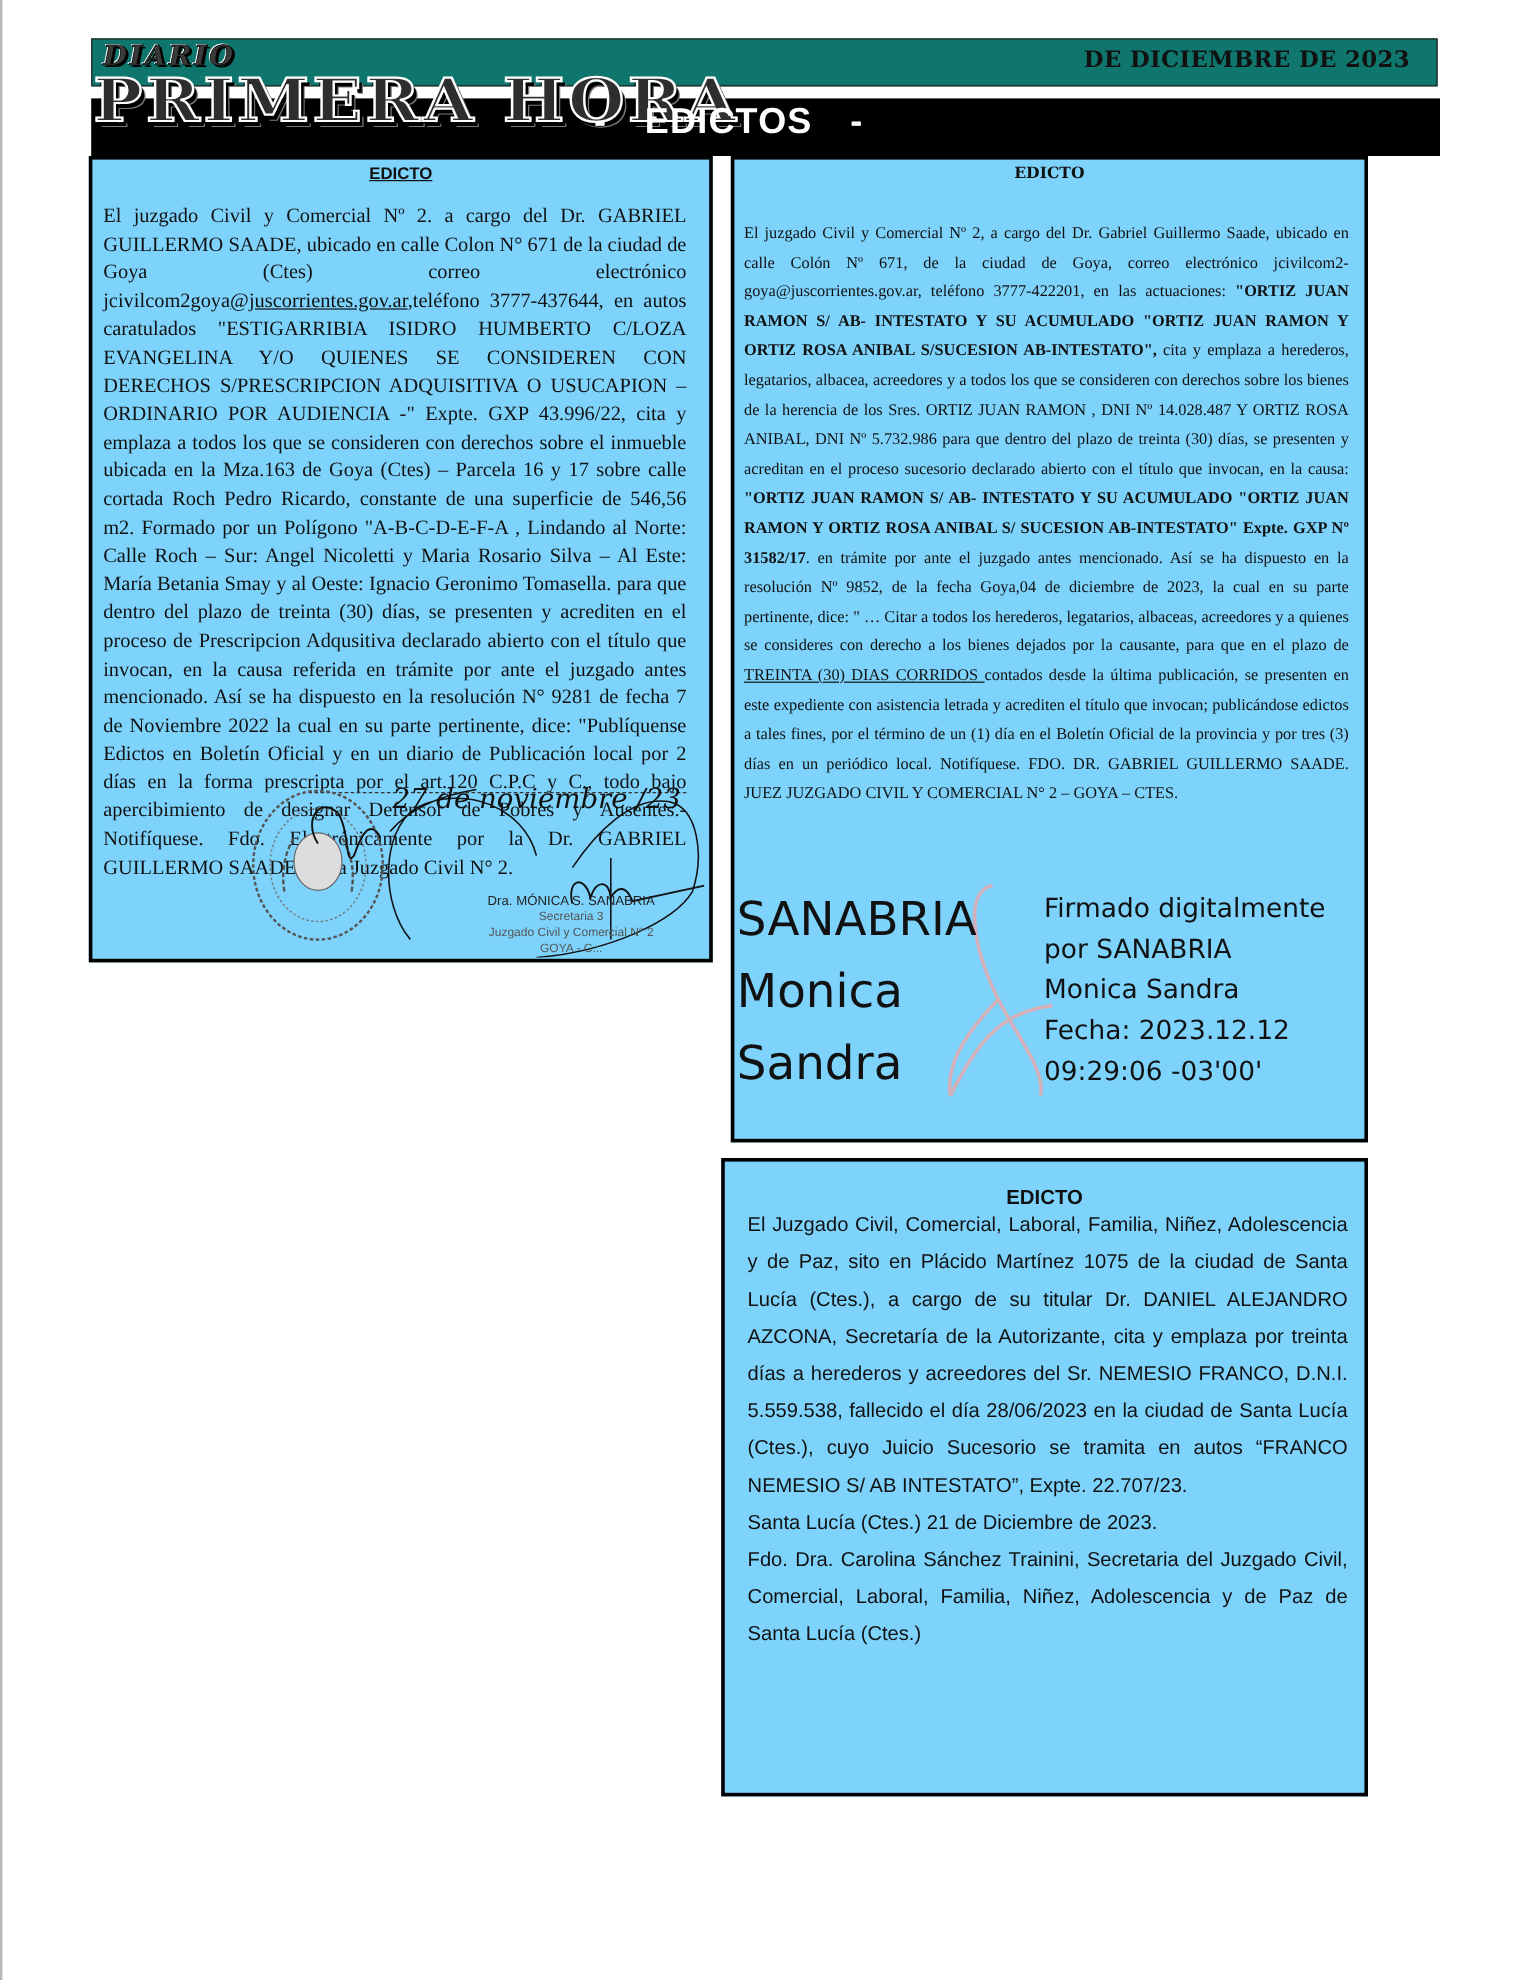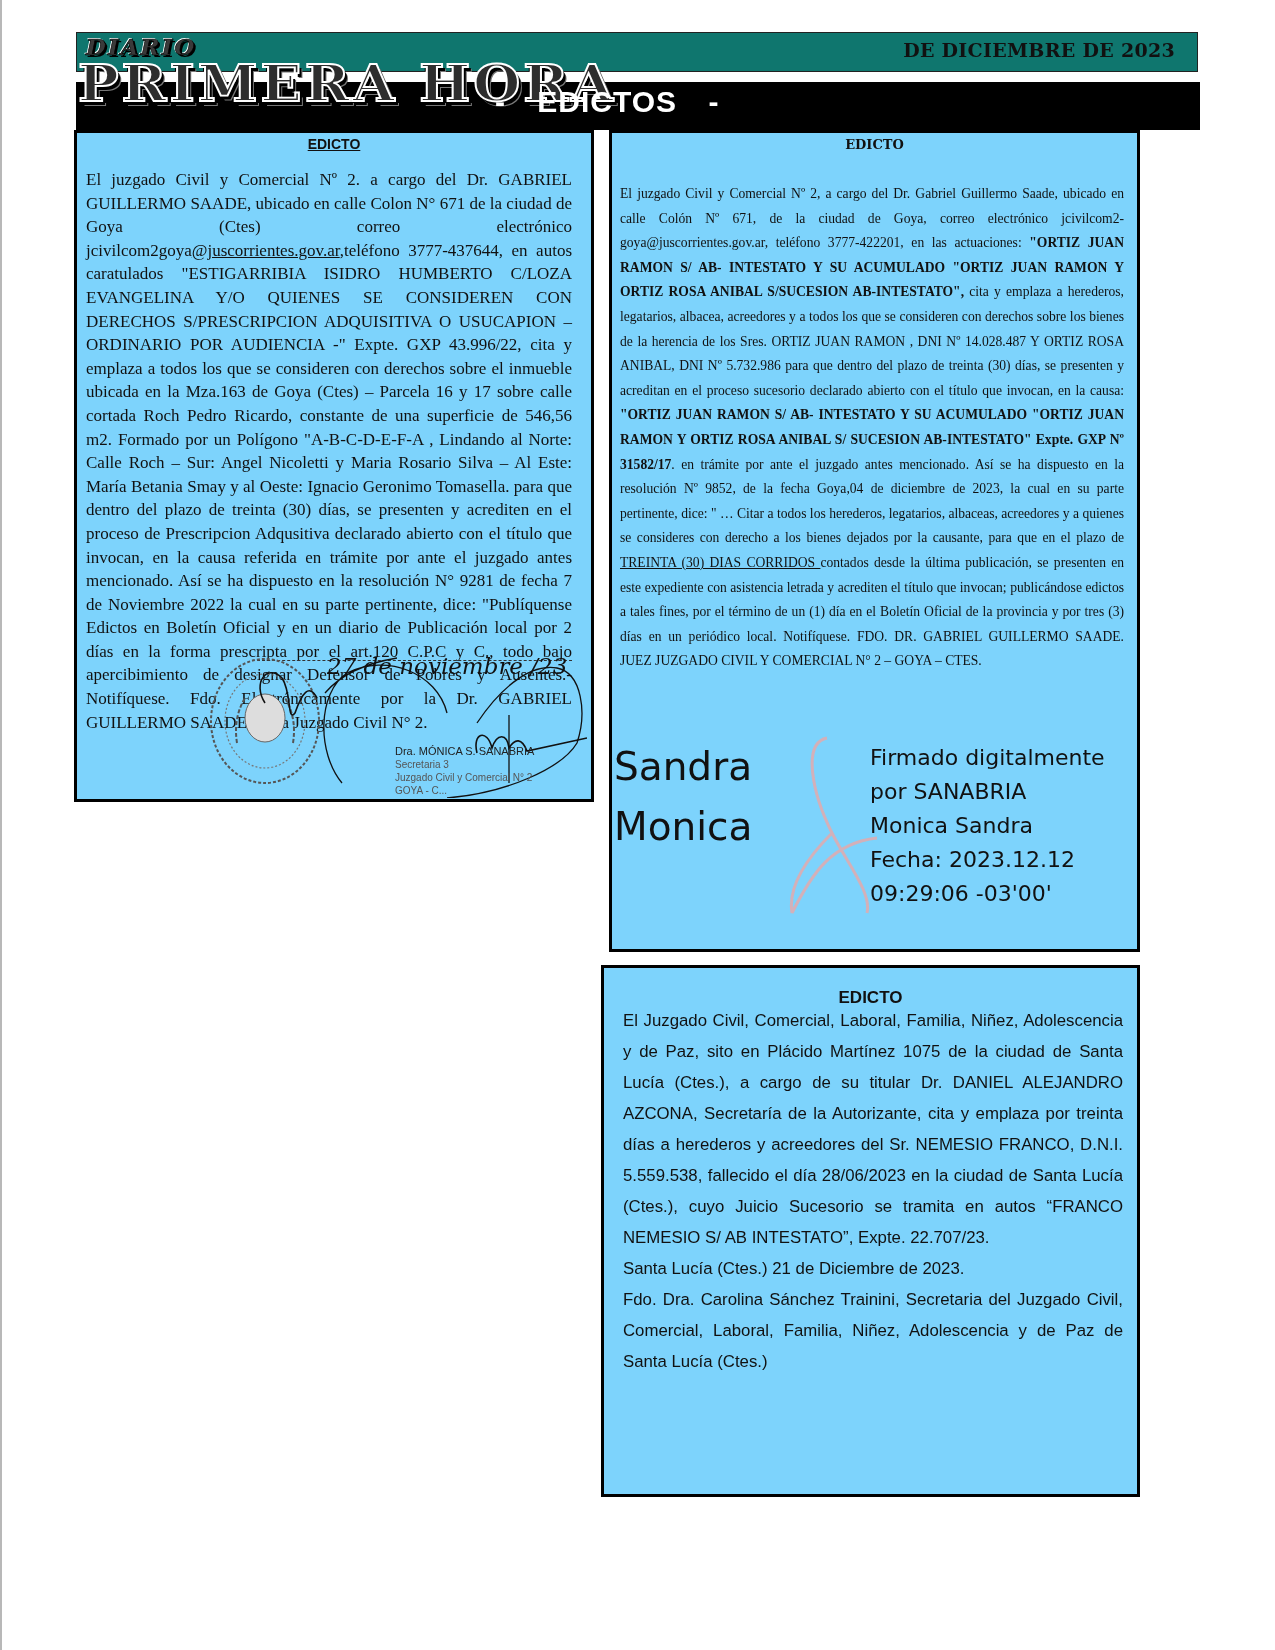--- a/index.html
+++ b/index.html
@@ -69,21 +69,21 @@
   .sig-line {
     position: absolute; left: 180px; top: 527px; width: 315px; border-top: 1px dashed #333;
   }
   .stamp {
     position: absolute; left: 128px; top: 520px; width: 120px; height: 135px;
   }
   .handwriting {
     position: absolute; left: 170px; top: 520px; width: 340px; height: 145px;
   }
   .signer {
-    position: absolute; left: 318px; top: 612px; width: 190px; font-size: 11px; text-align: left;
+    position: absolute; left: 304px; top: 612px; width: 190px; font-size: 11px; text-align: center;
     line-height: 13px; color: #222;
   }
   .signer .sub { font-size: 10px; color: #555; }
 
   
   .dsig-name {
     position: absolute; left: 2px; top: 604px; font-family: "DejaVu Sans", sans-serif;
     font-size: 39px; line-height: 60px; color: #111;
   }
   .dsig-detail {
@@ -143,22 +143,23 @@
 <section class="box box2">
   <div class="heading">EDICTO</div>
   <div class="body-text">
     <span>El juzgado Civil y Comercial Nº 2, a cargo del   Dr. Gabriel Guillermo Saade, ubicado en calle Colón Nº 671, de la ciudad de Goya, correo electrónico jcivilcom2-goya@juscorrientes.gov.ar, teléfono 3777-422201, en las actuaciones: </span><span class="b">"ORTIZ JUAN RAMON S/ AB- INTESTATO Y SU ACUMULADO "ORTIZ JUAN RAMON Y ORTIZ ROSA ANIBAL  S/SUCESION AB-INTESTATO",</span><span> cita y emplaza a herederos, legatarios, albacea, acreedores y a todos los que se consideren con derechos sobre los bienes de la herencia de los  Sres. ORTIZ JUAN RAMON , DNI Nº 14.028.487 Y ORTIZ ROSA ANIBAL, DNI Nº 5.732.986 para que dentro del plazo de treinta (30) días, se presenten y acreditan en el proceso sucesorio declarado abierto con el título que invocan, en la causa: </span><span class="b">"ORTIZ JUAN RAMON S/ AB- INTESTATO Y SU ACUMULADO "ORTIZ JUAN RAMON Y ORTIZ ROSA ANIBAL S/ SUCESION  AB-INTESTATO" Expte. GXP Nº 31582/17</span><span>. en trámite por ante el juzgado antes mencionado. Así se ha dispuesto en la resolución Nº 9852, de la fecha Goya,04 de diciembre de 2023, la cual en su parte pertinente, dice: " … Citar a todos los herederos, legatarios, albaceas, acreedores y a quienes se consideres con derecho a los bienes dejados por la causante, para que en el plazo de </span><span class="u">TREINTA (30) DIAS CORRIDOS </span><span>contados desde la última publicación, se presenten en este expediente con asistencia letrada y acrediten el título que invocan; publicándose edictos a tales fines, por el término de un (1) día en el Boletín Oficial de la provincia y por tres (3) días en un periódico local. Notifíquese. FDO. DR. GABRIEL GUILLERMO SAADE. JUEZ JUZGADO CIVIL Y COMERCIAL N° 2 – GOYA – CTES.</span>
   </div>
 
   <svg class="acrobat-mark" viewBox="0 0 110 190">
     <path d="M55 5 C30 10 40 60 60 100 C75 130 100 160 95 180 M20 180 C40 140 60 110 105 105 M20 180 C15 150 40 120 60 100" stroke="#e8a8a8" stroke-width="3" fill="none" opacity="0.8"></path>
   </svg>
   <div class="dsig-name">
+    <div>SANABRIA</div>
+    <div>Monica</div>
     <div>Sandra</div>
-    <div>Monica</div>
   </div>
   <div class="dsig-detail">
     <div>Firmado digitalmente</div>
     <div>por SANABRIA</div>
     <div>Monica Sandra</div>
     <div>Fecha: 2023.12.12</div>
     <div>09:29:06 -03'00'</div>
   </div>
 </section>
 

